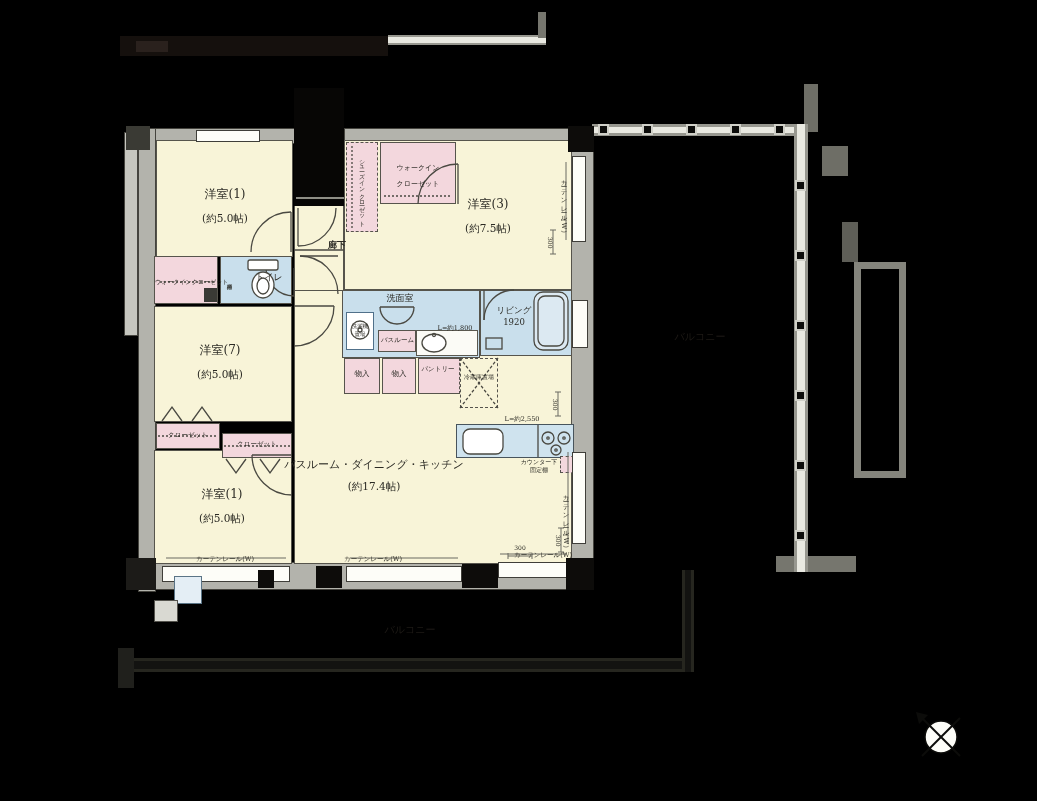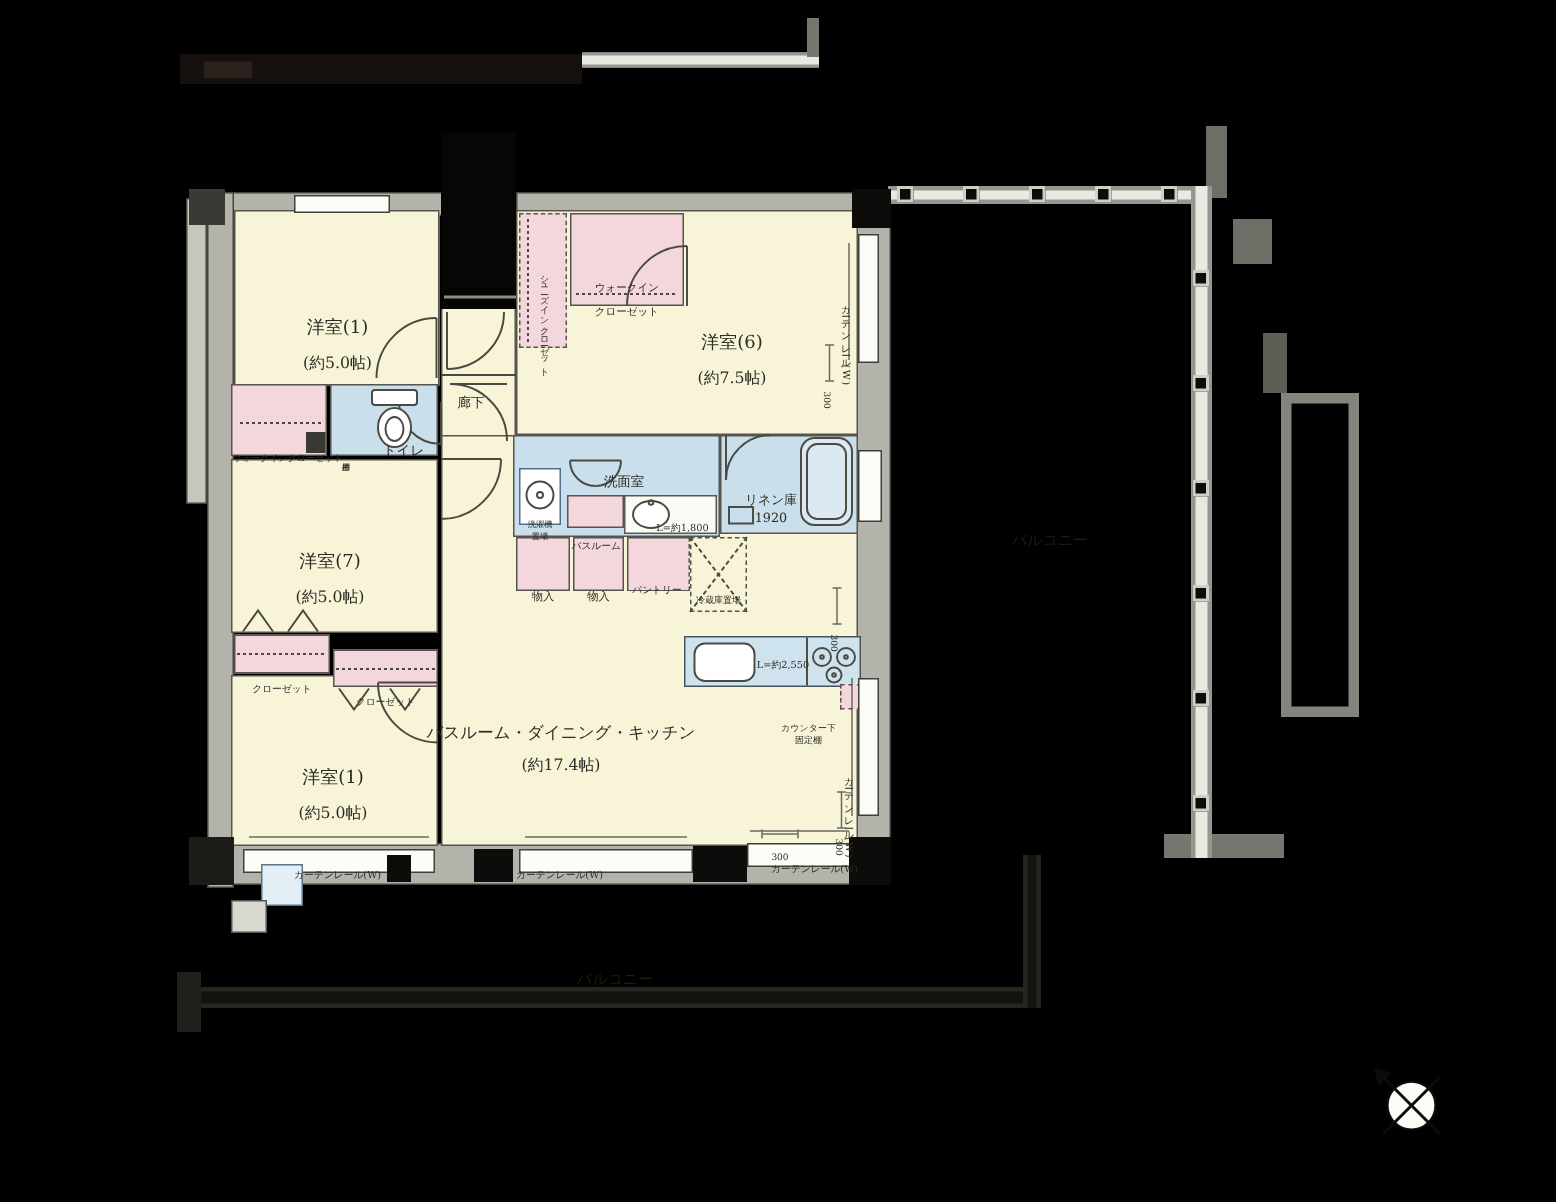--- a/index.html
+++ b/index.html
@@ -6,21 +6,21 @@
   .stage{position:relative;width:1037px;height:801px;background:#000;overflow:hidden;
          font-family:"DejaVu Serif","Liberation Serif",serif;color:#2b2a24;}
   .abs{position:absolute;box-sizing:border-box;}
   .wall{position:absolute;background:#b3b3ac;border:1px solid #45443e;box-sizing:border-box;}
   .room{position:absolute;border:1.5px solid #56544c;box-sizing:border-box;}
   .cream{background:#f8f4d8;}
   .pink{background:#f3d7dd;}
   .blue{background:#c9dfec;}
   .win{position:absolute;background:#fdfdf8;border:1px solid #3f3e39;box-sizing:border-box;}
   .pillar{position:absolute;background:#0d0c0a;}
-  .lbl{position:absolute;text-align:center;line-height:1.15;white-space:nowrap;margin-top:24px;}
+  .lbl{position:absolute;text-align:center;line-height:1.15;white-space:nowrap;}
   .v{writing-mode:vertical-rl;letter-spacing:1px;}
   .rail{position:absolute;background:#e9e9e1;border-top:3px solid #97978f;border-bottom:3px solid #97978f;box-sizing:border-box;}
   .railv{position:absolute;background:#e9e9e1;border-left:3px solid #97978f;border-right:3px solid #97978f;box-sizing:border-box;}
   .post{position:absolute;width:11px;height:11px;background:#0c0c0a;border:2px solid #cfcfc7;box-sizing:border-box;}
   .darkrail{position:absolute;background:#131311;border-top:3px solid #26261f;border-bottom:3px solid #26261f;box-sizing:border-box;}
   .darkrailv{position:absolute;background:#131311;border-left:3px solid #26261f;border-right:3px solid #26261f;box-sizing:border-box;}
   .f12{font-size:12px;} .f105{font-size:10.5px;} .f10{font-size:10px;} .f9{font-size:9px;}
   .f85{font-size:8.5px;} .f75{font-size:7.5px;} .f7{font-size:7px;} .f65{font-size:6.5px;}
   .f6{font-size:6px;letter-spacing:0;} .f55{font-size:5.5px;letter-spacing:0;}
   svg{position:absolute;left:0;top:0;pointer-events:none;}
@@ -204,37 +204,37 @@
       <circle cx="941" cy="737" r="16" fill="#fdfdf8" stroke="#0c0c0a" stroke-width="1.5"></circle>
       <line x1="922" y1="718" x2="960" y2="756" stroke="#0c0c0a" stroke-width="2"></line>
       <line x1="960" y1="718" x2="922" y2="756" stroke="#0c0c0a" stroke-width="2"></line>
       <polygon points="916,712 928,715 919,724" fill="#0c0c0a"></polygon>
     </g>
   </svg>
 
   <div class="lbl f12" style="left:160px;top:188px;width:130px;">洋室(1)</div>
   <div class="lbl f105" style="left:160px;top:212px;width:130px;">(約5.0帖)</div>
 
-  <div class="lbl f12" style="left:423px;top:198px;width:130px;">洋室(6)</div>
+  <div class="lbl f12" style="left:423px;top:198px;width:130px;">洋室(3)</div>
   <div class="lbl f105" style="left:423px;top:222px;width:130px;">(約7.5帖)</div>
 
   <div class="lbl f12" style="left:155px;top:344px;width:130px;">洋室(7)</div>
   <div class="lbl f105" style="left:155px;top:368px;width:130px;">(約5.0帖)</div>
 
   <div class="lbl f12" style="left:157px;top:488px;width:130px;">洋室(1)</div>
   <div class="lbl f105" style="left:157px;top:512px;width:130px;">(約5.0帖)</div>
 
   <div class="lbl" style="left:284px;top:459px;width:180px;font-size:11px;">バスルーム・ダイニング・キッチン</div>
   <div class="lbl f105" style="left:284px;top:480px;width:180px;">(約17.4帖)</div>
 
-  <div class="lbl f9" style="left:388px;top:293px;width:56px;">洗面室</div>
-  <div class="lbl f85" style="left:484px;top:306px;width:60px;">リネン庫</div>
+  <div class="lbl f9" style="left:372px;top:293px;width:56px;">洗面室</div>
+  <div class="lbl f85" style="left:484px;top:306px;width:60px;">リビング</div>
   <div class="lbl f85" style="left:484px;top:318px;width:60px;">1920</div>
   <div class="lbl f9" style="left:246px;top:272px;width:46px;">トイレ</div>
-  <div class="lbl f9" style="left:291px;top:240px;width:46px;">廊下</div>
+  <div class="lbl f9" style="left:314px;top:240px;width:46px;font-weight:bold;">廊下</div>
 
   <div class="lbl f6 v" style="left:353px;top:146px;width:12px;height:86px;">シューズインクローゼット</div>
   <div class="lbl f7" style="left:382px;top:164px;width:72px;">ウォークイン</div>
   <div class="lbl f7" style="left:382px;top:180px;width:72px;">クローゼット</div>
   <div class="lbl f6" style="left:155px;top:279px;width:64px;">ウォークインクローゼット</div>
   <div class="lbl f65" style="left:158px;top:432px;width:60px;">クローゼット</div>
   <div class="lbl f65" style="left:224px;top:441px;width:66px;">クローゼット</div>
   <div class="lbl f75" style="left:346px;top:370px;width:32px;">物入</div>
   <div class="lbl f75" style="left:383px;top:370px;width:32px;">物入</div>
   <div class="lbl f65" style="left:416px;top:366px;width:44px;">パントリー</div>

